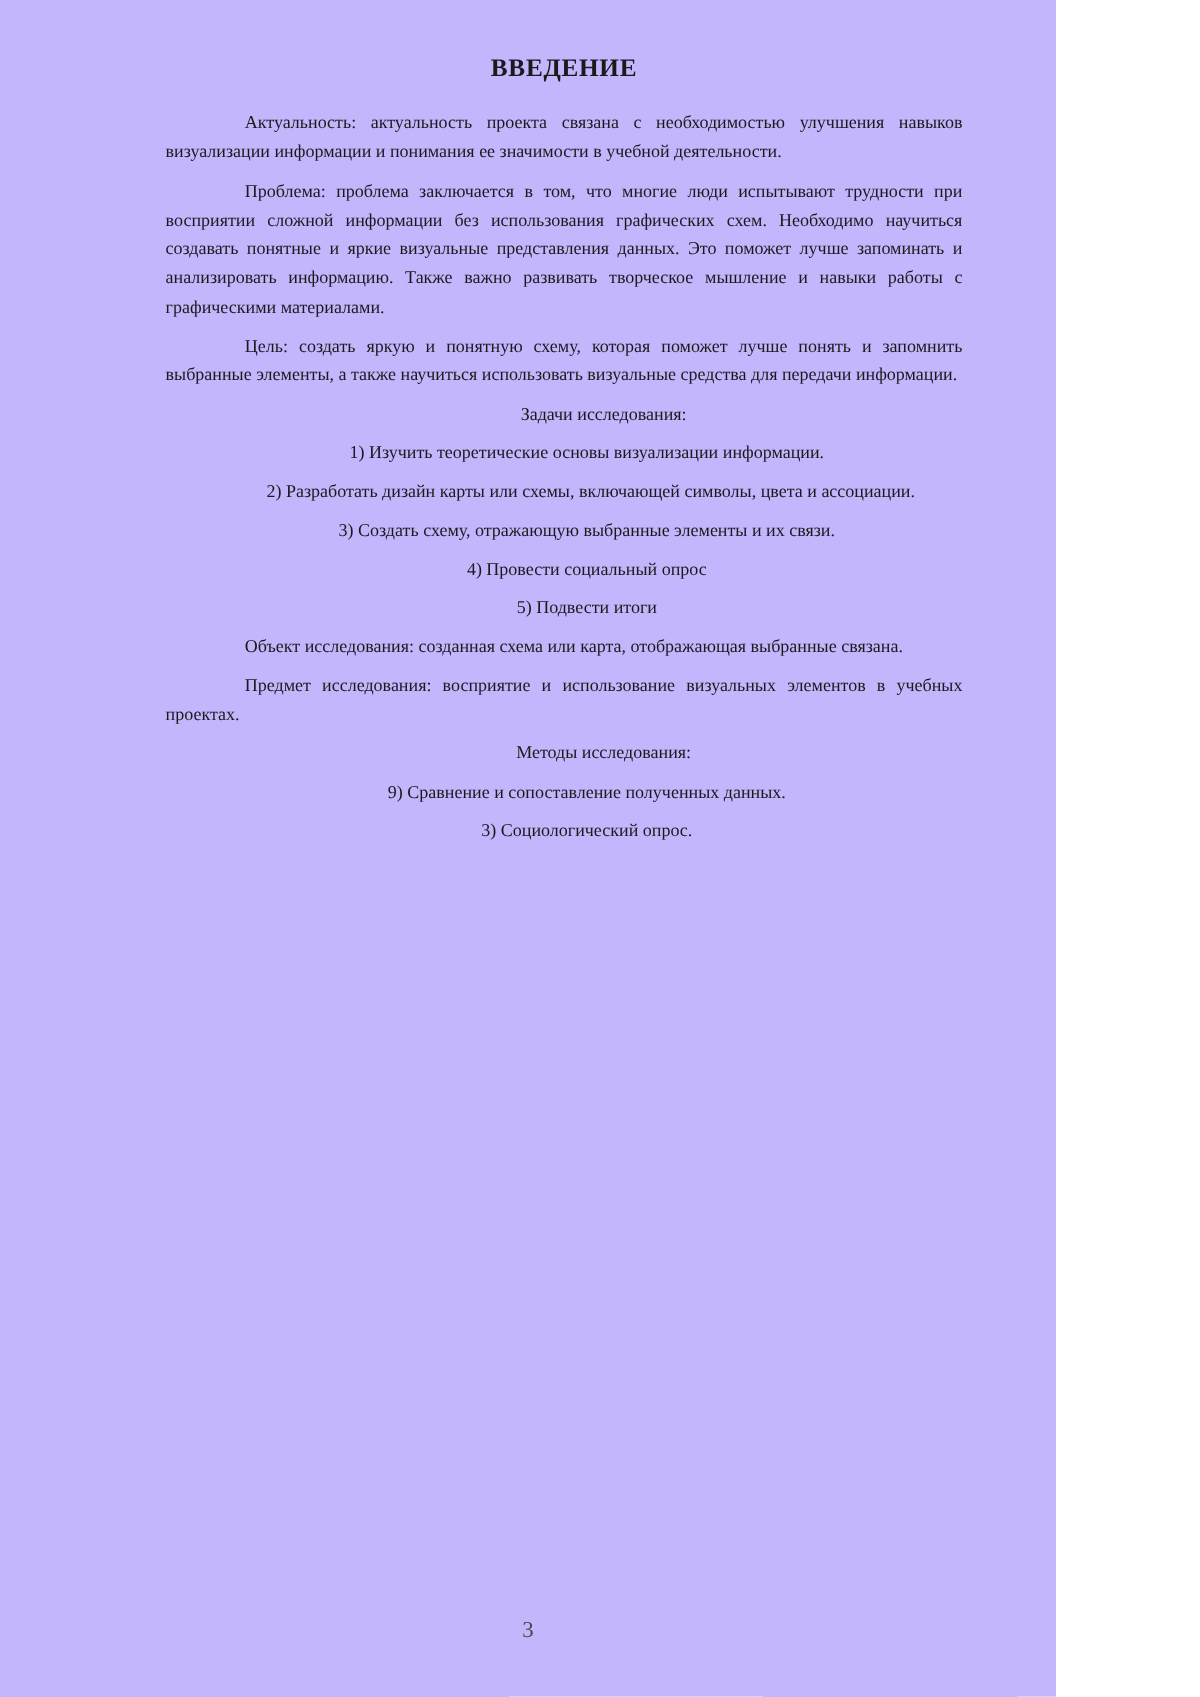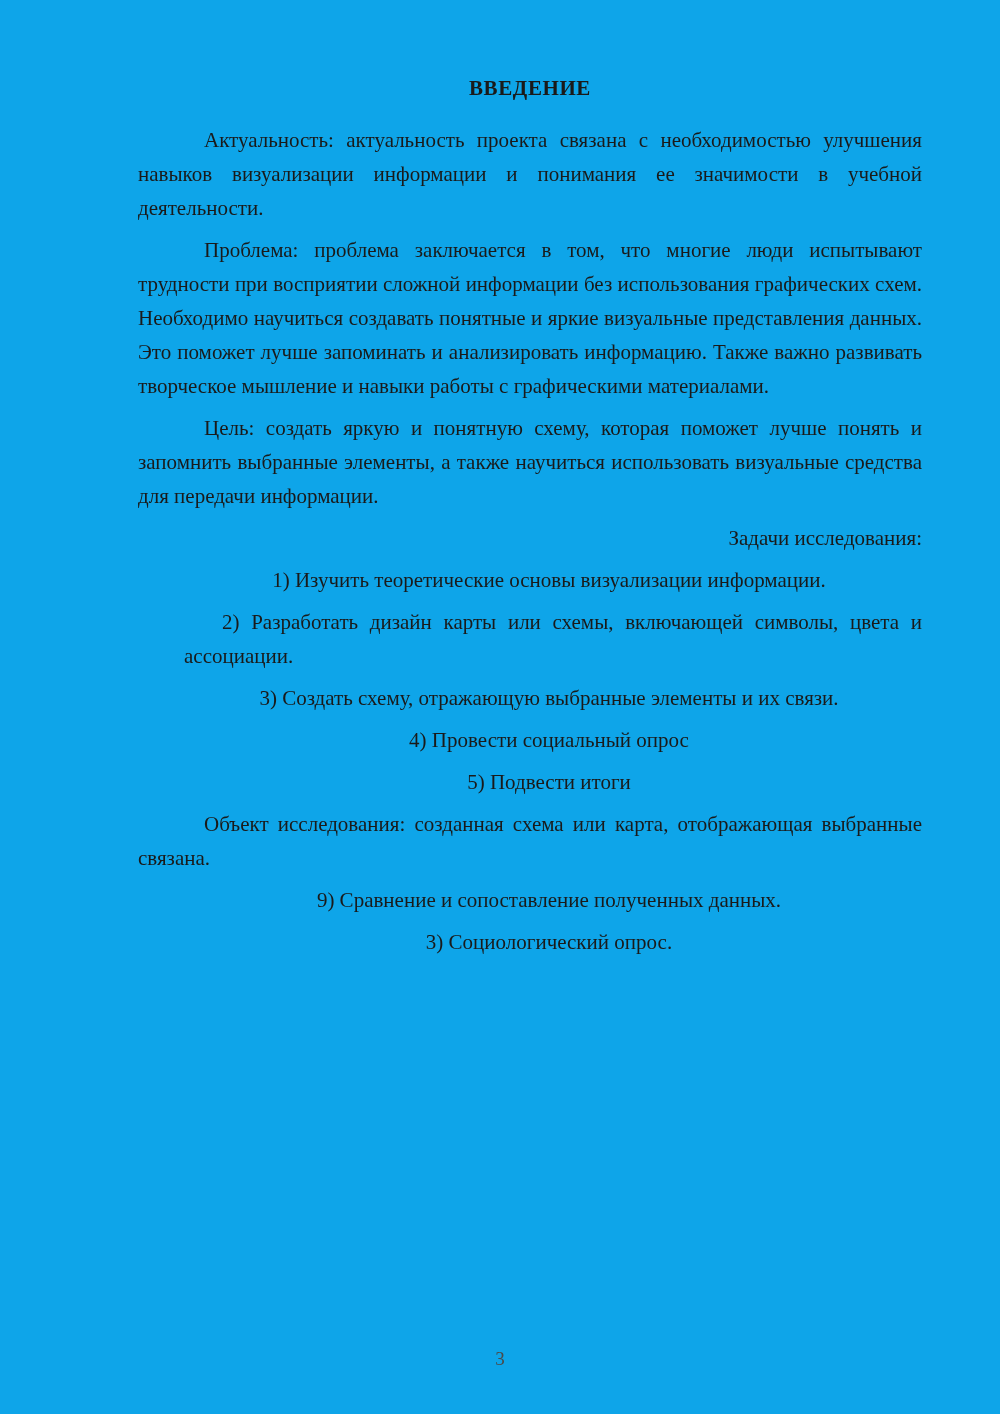--- a/index.html
+++ b/index.html
@@ -9,52 +9,52 @@
   }
   body {
     width: 1000px;
     height: 1414px;
     font-family: "Liberation Serif", "DejaVu Serif", serif;
     color: #1a1a1a;
   }
   .page {
     position: relative;
     box-sizing: border-box;
-    width: 1000px;
+    width: 880px;
     height: 1414px;
-    padding: 76px 78px 40px 138px;
-    background: #0ea5e9;
+    padding: 44px 78px 40px 138px;
+    background: #c4b5fd;
   }
   .doc-title {
     text-align: center;
     font-weight: bold;
     font-size: 21px;
     letter-spacing: 0.6px;
     margin: 0 0 22px 0;
   }
   .para {
-    font-size: 21px;
+    font-size: 15px;
     line-height: 1.62;
     text-align: justify;
     text-justify: inter-word;
     margin: 0 0 8px 0;
     text-indent: 66px;
     hyphens: none;
   }
   .para.list {
     text-indent: 38px;
     text-align: center;
   }
   .para.list-wrap {
     text-indent: 38px;
     text-align: justify;
     margin-left: 46px;
   }
   .para.short {
-    text-align: right;
+    text-align: center;
   }
   .page-number {
     position: absolute;
     left: 0;
     right: 0;
     bottom: 44px;
     text-align: center;
     font-size: 19px;
     color: #4a4a4a;
   }
@@ -71,18 +71,20 @@
   <p class="para">Цель: создать яркую и понятную схему, которая поможет лучше понять и запомнить выбранные элементы, а также научиться использовать визуальные средства для передачи информации.</p>
   <p class="para short">Задачи исследования:</p>
 
   <p class="para list">1) Изучить теоретические основы визуализации информации.</p>
   <p class="para list-wrap">2) Разработать дизайн карты или схемы, включающей символы, цвета и ассоциации.</p>
   <p class="para list">3) Создать схему, отражающую выбранные элементы и их связи.</p>
   <p class="para list">4) Провести социальный опрос</p>
   <p class="para list">5) Подвести итоги</p>
 
   <p class="para">Объект исследования: созданная схема или карта, отображающая выбранные связана.</p>
+  <p class="para">Предмет исследования: восприятие и использование визуальных элементов в учебных проектах.</p>
+  <p class="para short">Методы исследования:</p>
 
   <p class="para list">9) Сравнение и сопоставление полученных данных.</p>
   <p class="para list">3) Социологический опрос.</p>
 
   <div class="page-number">3</div>
 </div>
 
 </body></html>

